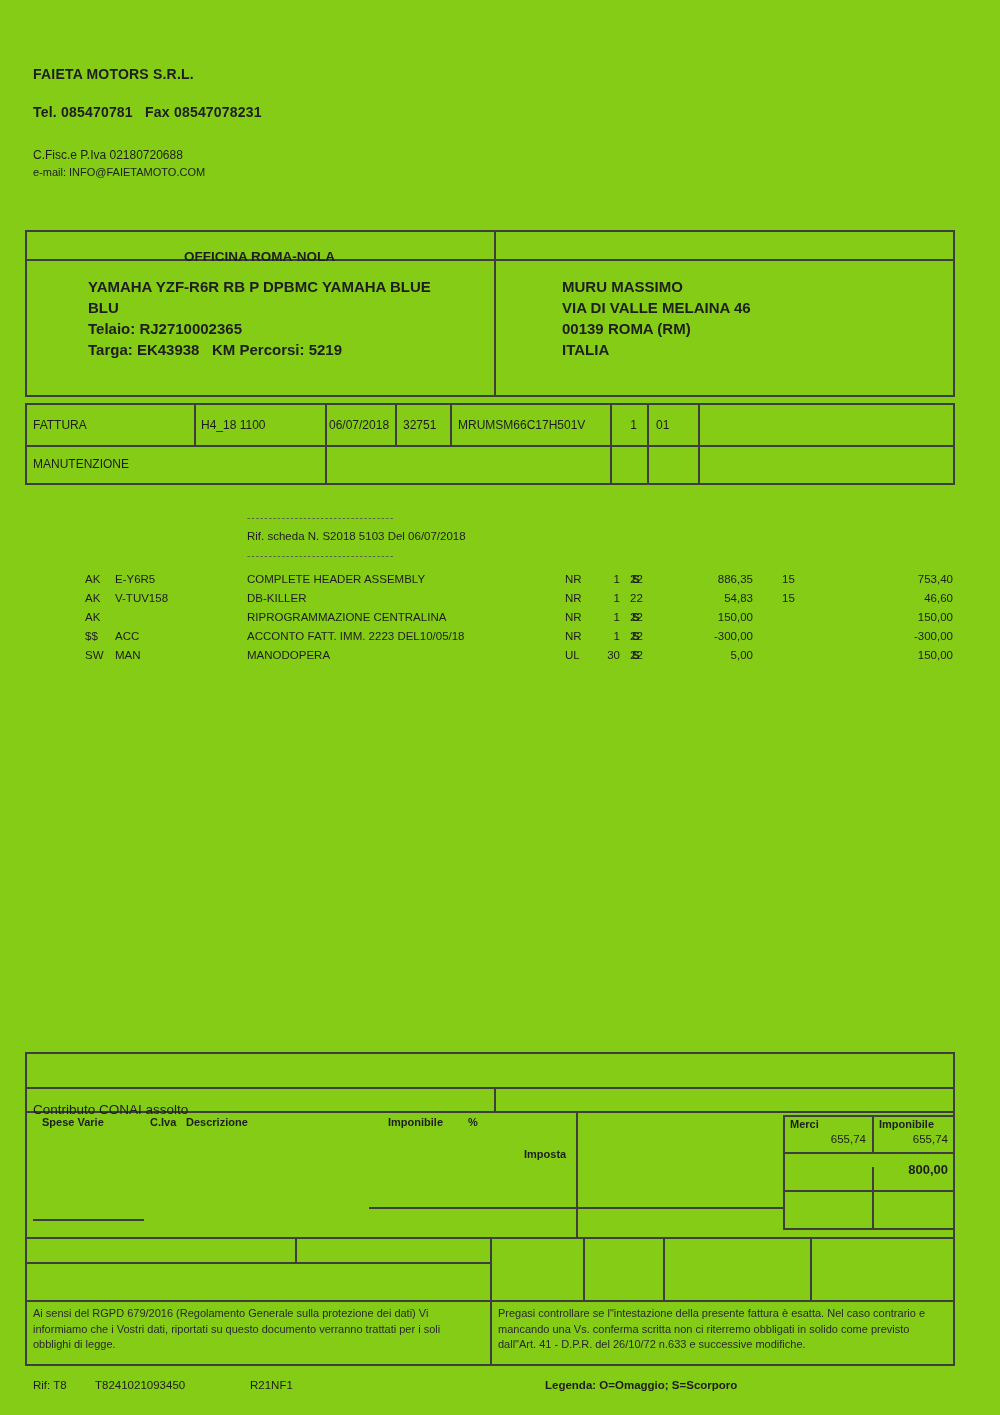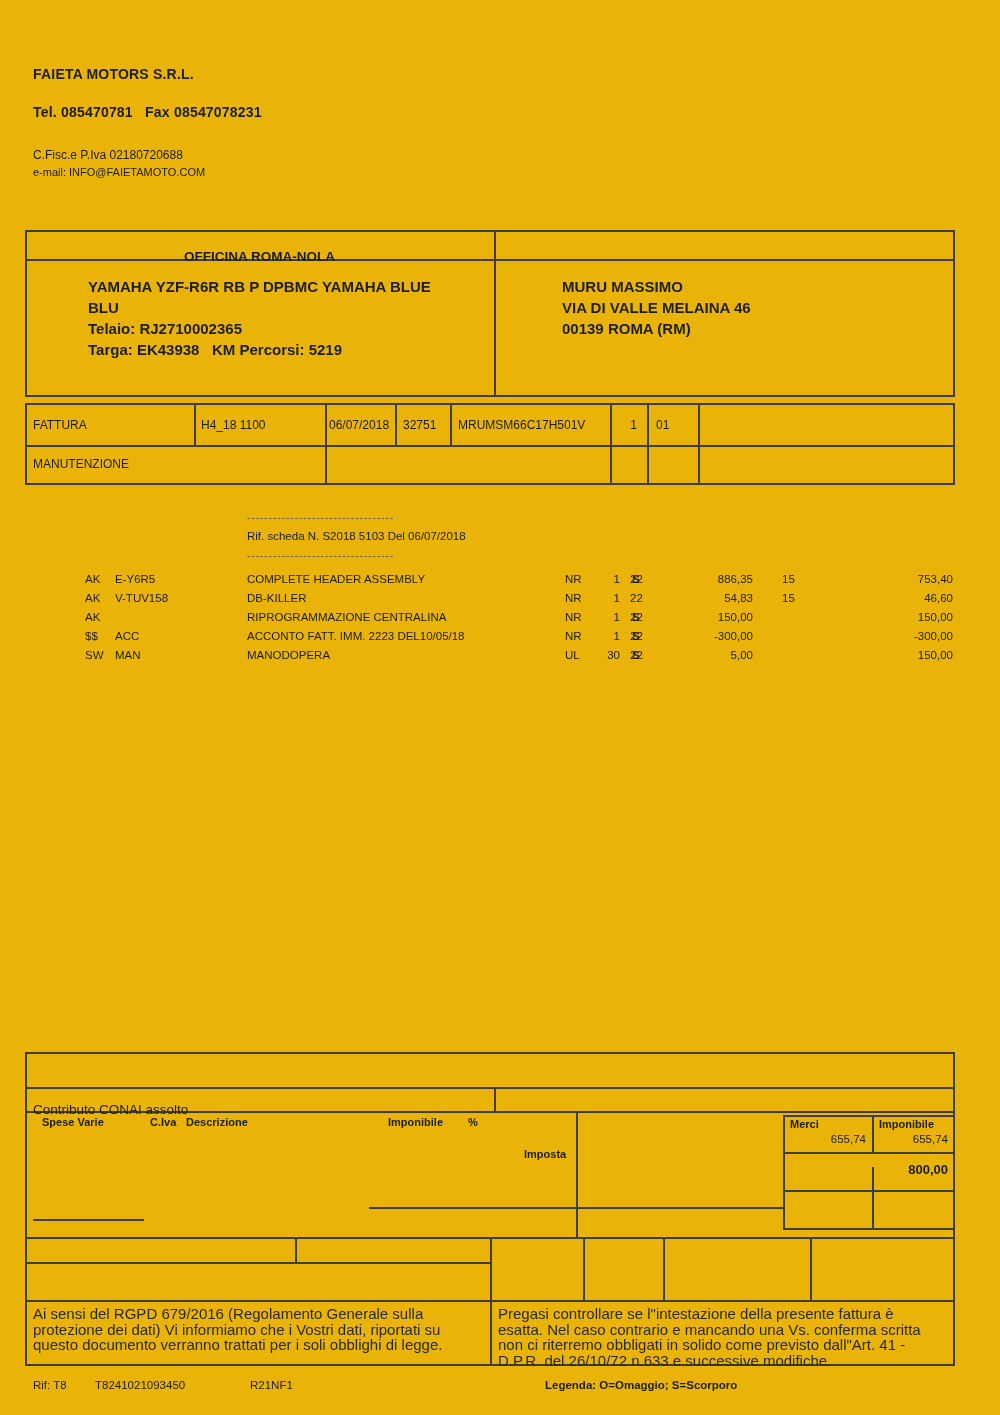--- a/index.html
+++ b/index.html
@@ -1,17 +1,17 @@
 <!DOCTYPE html>
 <html><head>
 <meta charset="utf-8">
 <style>
   html,body{margin:0;padding:0;background:#ffffff;}
   .page{
-    position:relative;width:1000px;height:1415px;background:#eab308;
+    position:relative;width:1000px;height:1415px;background:#84cc16;
     font-family:"Liberation Sans","DejaVu Sans",sans-serif;color:#1e1e1e;overflow:hidden;
   }
   .abs{position:absolute;}
   .b{font-weight:bold;}
   .pre{white-space:pre;}
   .hline{position:absolute;height:2px;background:#3e3e3e;}
   .vline{position:absolute;width:2px;background:#3e3e3e;}
   .t12{font-size:12px;}
   .t115{font-size:11.5px;}
   .t11{font-size:11px;}
@@ -25,21 +25,21 @@
   .row .c2{left:115px;}
   .row .desc{left:247px;}
   .row .um{left:565px;}
   .row .qty{right:380px;}
   .row .iva{left:630px;}
   .row .s{position:static;font-weight:bold;margin-left:2px;}
   .row .price{right:247px;}
   .row .disc{left:782px;}
   .row .amt{right:47px;}
   .dash{font-size:10px;letter-spacing:1px;color:#555;}
-  .legal{font-size:15px;line-height:15.5px;color:#2a2a2a;}
+  .legal{font-size:11px;line-height:15.5px;color:#2a2a2a;}
 </style>
 </head>
 <body>
 
 <div class="page">
 
   <div class="abs hdr pre" style="left:33px;top:66px;">FAIETA MOTORS S.R.L.</div>
   <div class="abs hdr pre" style="left:33px;top:104px;">Tel. 085470781   Fax 08547078231</div>
   <div class="abs t12 pre" style="left:33px;top:148px;">C.Fisc.e P.Iva 02180720688</div>
   <div class="abs t11 pre" style="left:33px;top:166px;">e-mail: INFO@FAIETAMOTO.COM</div>
@@ -56,20 +56,21 @@
   <div class="abs t15 b bigline" style="left:88px;top:276px;width:350px;">
     <div>YAMAHA YZF-R6R RB P DPBMC YAMAHA BLUE BLU</div>
     <div>Telaio: RJ2710002365</div>
     <div class="pre">Targa: EK43938   KM Percorsi: 5219</div>
   </div>
 
   <div class="abs t15 b bigline" style="left:562px;top:276px;width:360px;">
     <div>MURU MASSIMO</div>
     <div>VIA DI VALLE MELAINA 46</div>
     <div>00139 ROMA (RM)</div>
+    <div>ITALIA</div>
   </div>
 
   <div class="hline" style="left:25px;top:403px;width:930px;"></div>
   <div class="hline" style="left:25px;top:445px;width:930px;"></div>
   <div class="hline" style="left:25px;top:483px;width:930px;"></div>
   <div class="vline" style="left:25px;top:403px;height:82px;"></div>
   <div class="vline" style="left:953px;top:403px;height:82px;"></div>
   <div class="vline" style="left:194px;top:403px;height:42px;"></div>
   <div class="vline" style="left:325px;top:403px;height:82px;"></div>
   <div class="vline" style="left:395px;top:403px;height:42px;"></div>

